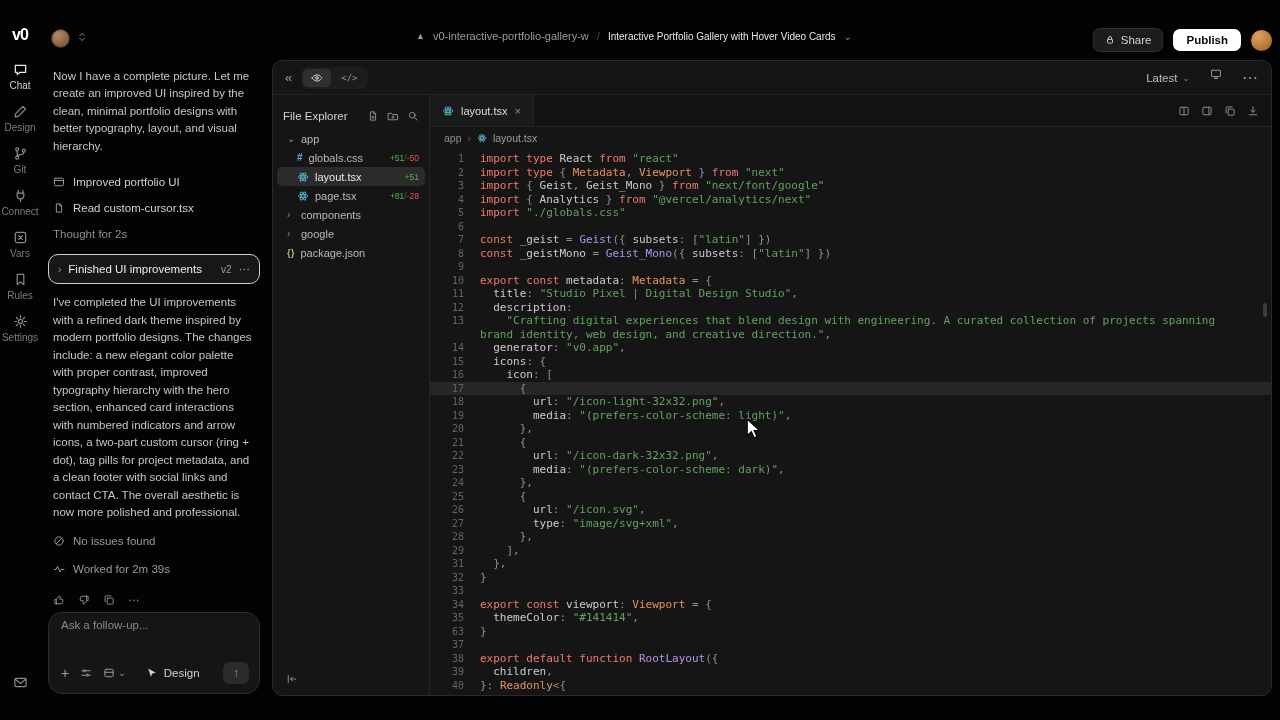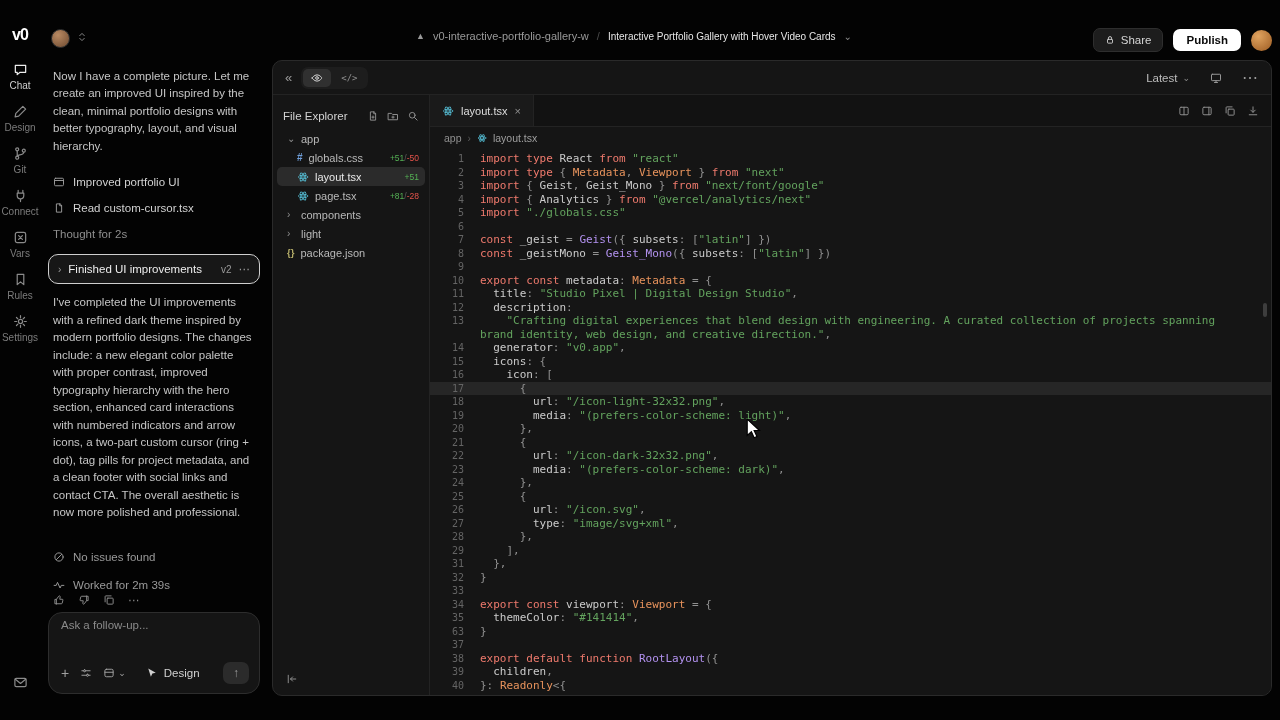--- a/index.html
+++ b/index.html
@@ -41,41 +41,41 @@
   .chat p.msg{line-height:1.52;color:#c6c6c6;margin-bottom:14px}
   .task{display:flex;align-items:center;gap:8px;height:26px;color:#d2d2d2;cursor:pointer}
   .task .tic{color:#9a9a9a;flex-shrink:0}
   .task.muted{color:#8f8f8f}
   .vcard{display:flex;align-items:center;gap:7px;margin:7px -4px 4px -5px;border:1px solid #cfcfcf;background:#171717;
     border-radius:10px;padding:7px 9px;cursor:pointer}
   .vcard .chev{color:#9a9a9a;font-size:10px}
   .vcard .vlabel{color:#ededed;flex:1;white-space:nowrap;overflow:hidden}
   .vcard .vver{color:#9a9a9a;font-size:10px}
   .vcard .vdots{color:#9a9a9a}
-  .status{display:flex;align-items:flex-end;gap:8px;height:28px;color:#9a9a9a}
+  .status{display:flex;align-items:flex-start;gap:8px;height:28px;color:#9a9a9a}
   .feedback{display:flex;align-items:center;gap:13px;color:#8a8a8a;margin-top:2px}
   .feedback .fic{cursor:pointer}
   .composer{position:absolute;left:8px;right:8px;bottom:26px;height:82px;background:#151515;border:1px solid #2d2d2d;border-radius:14px;padding:6px 12px}
   .composer .ph{color:#8a8a8a;font-size:11.5px;cursor:text}
   .composer .crow{position:absolute;left:12px;right:10px;bottom:9px;display:flex;align-items:center;gap:11px;color:#a0a0a0}
   .composer .plus{font-size:14px;line-height:1;cursor:pointer}
   .composer .design{display:flex;align-items:center;gap:6px;margin-left:9px;color:#d0d0d0;font-size:11.5px;cursor:pointer}
   .composer .send{margin-left:auto;width:26px;height:22px;border-radius:7px;background:#2b2b2b;color:#9a9a9a;
     display:flex;align-items:center;justify-content:center;font-size:12px;cursor:pointer}
 
   
   .main{position:absolute;left:272px;top:60px;width:1000px;height:636px;background:#151515;border:1px solid #2a2a2a;
     border-radius:10px;overflow:hidden;display:flex;flex-direction:column}
   .mtoolbar{height:34px;display:flex;align-items:center;gap:9px;padding:0 12px;border-bottom:1px solid #232323;flex-shrink:0}
   .mtoolbar .chevl{color:#9a9a9a;font-size:13px;cursor:pointer}
   .viewpill{display:flex;background:#1d1d1d;border-radius:7px;padding:2px;gap:2px}
   .viewpill .seg{padding:3px 8px;border-radius:5px;color:#8f8f8f;cursor:pointer;display:flex;align-items:center}
   .viewpill .seg.on{background:#303030;color:#d6d6d6}
   .viewpill .codeseg{font-family:"DejaVu Sans Mono",monospace;font-size:9px}
-  .mtool-right{margin-left:auto;display:flex;align-items:center;gap:20px;color:#9a9a9a}
+  .mtool-right{margin-left:auto;display:flex;gap:20px;color:#9a9a9a}
   .latest{display:flex;align-items:center;gap:5px;font-size:11.5px;color:#bdbdbd;cursor:pointer}
   .latest .chev{font-size:9px;color:#8a8a8a}
   .mdots{color:#9a9a9a;cursor:pointer;letter-spacing:1px}
 
   .mbody{flex:1;display:flex;min-height:0}
   .explorer{width:157px;border-right:1px solid #232323;padding-top:8px;flex-shrink:0}
   .exp-head{display:flex;align-items:center;padding:0 10px;height:26px}
   .exp-head .etitle{font-size:11.5px;color:#d2d2d2;flex:1}
   .exp-head .eic{color:#8f8f8f;margin-left:8px;cursor:pointer}
   .trow{display:flex;align-items:center;gap:6px;height:19px;font-size:11px;color:#b9b9b9;padding-left:10px;cursor:pointer;margin:0 4px;border-radius:5px}
@@ -393,21 +393,21 @@
           </span>
           <span class="fname">page.tsx</span>
           <span class="diff"><span class="add">+81</span><span class="sep">/</span><span class="del">-28</span></span>
         </div>
         <div class="trow">
           <span class="fchev">›</span>
           <span class="fname">components</span>
         </div>
         <div class="trow">
           <span class="fchev">›</span>
-          <span class="fname">light</span>
+          <span class="fname">google</span>
         </div>
         <div class="trow">
           <span class="ficon brace-ic">{}</span>
           <span class="fname">package.json</span>
         </div>
         <span class="collapse-left" style="position:absolute;">
         </span>
       </div>
 
       <div class="editor">

